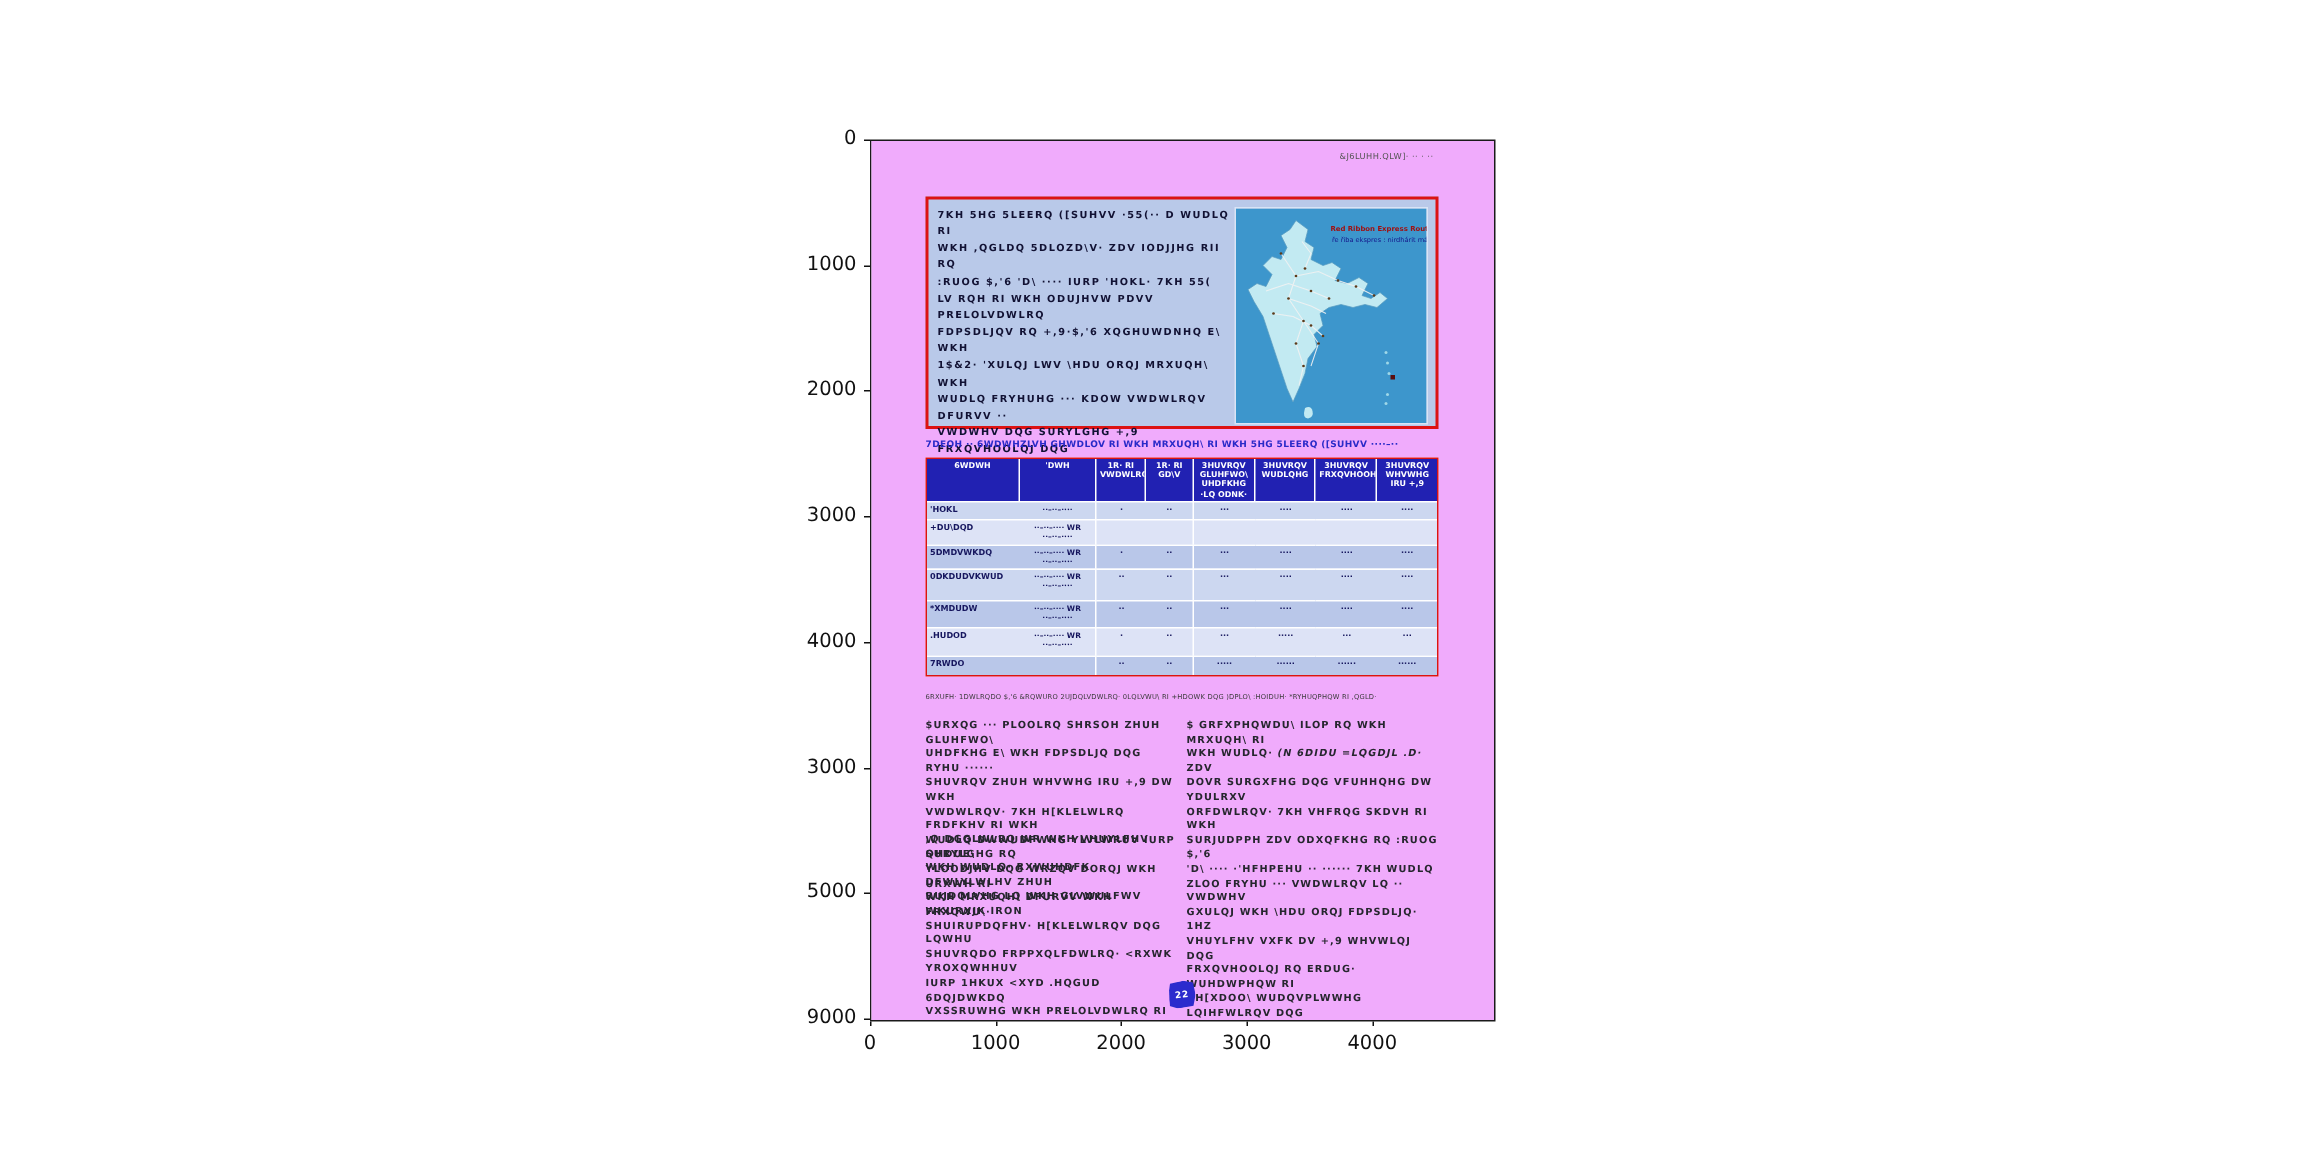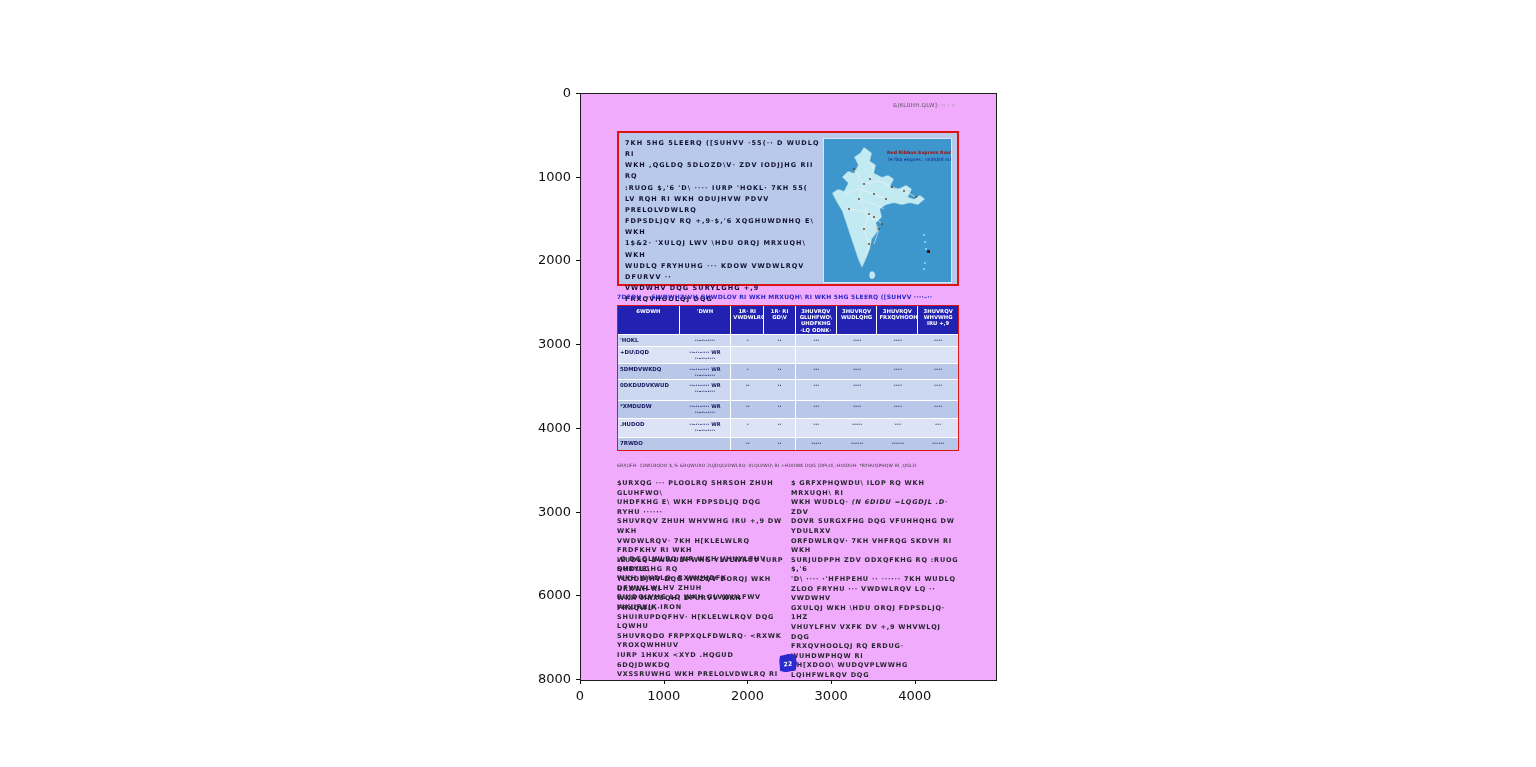--- a/index.html
+++ b/index.html
@@ -67,23 +67,23 @@
       <div class="tick-label" style="left: 571px; top: 168.714px; transform: translateX(-100%);">1000</div>
       <div class="tick-mark" style="left: 576px; top: 176.714px; width: 4px; height: 1px;"></div>
       <div class="tick-label" style="left: 571px; top: 252.429px; transform: translateX(-100%);">2000</div>
       <div class="tick-mark" style="left: 576px; top: 260.429px; width: 4px; height: 1px;"></div>
       <div class="tick-label" style="left: 571px; top: 336.143px; transform: translateX(-100%);">3000</div>
       <div class="tick-mark" style="left: 576px; top: 344.143px; width: 4px; height: 1px;"></div>
       <div class="tick-label" style="left: 571px; top: 419.857px; transform: translateX(-100%);">4000</div>
       <div class="tick-mark" style="left: 576px; top: 427.857px; width: 4px; height: 1px;"></div>
       <div class="tick-label" style="left: 571px; top: 503.571px; transform: translateX(-100%);">3000</div>
       <div class="tick-mark" style="left: 576px; top: 511.571px; width: 4px; height: 1px;"></div>
-      <div class="tick-label" style="left: 571px; top: 587.286px; transform: translateX(-100%);">6000</div>
+      <div class="tick-label" style="left: 571px; top: 587.286px; transform: translateX(-100%);">5000</div>
       <div class="tick-mark" style="left: 576px; top: 595.286px; width: 4px; height: 1px;"></div>
-      <div class="tick-label" style="left: 571px; top: 671px; transform: translateX(-100%);">8000</div>
+      <div class="tick-label" style="left: 571px; top: 671px; transform: translateX(-100%);">9000</div>
       <div class="tick-mark" style="left: 576px; top: 679px; width: 4px; height: 1px;"></div>
       <div class="tick-label" style="left: 580px; top: 688px; transform: translateX(-50%);">0</div>
       <div class="tick-mark" style="left: 580px; top: 680px; width: 1px; height: 4px;"></div>
       <div class="tick-label" style="left: 663.714px; top: 688px; transform: translateX(-50%);">1000</div>
       <div class="tick-mark" style="left: 663.714px; top: 680px; width: 1px; height: 4px;"></div>
       <div class="tick-label" style="left: 747.429px; top: 688px; transform: translateX(-50%);">2000</div>
       <div class="tick-mark" style="left: 747.429px; top: 680px; width: 1px; height: 4px;"></div>
       <div class="tick-label" style="left: 831.143px; top: 688px; transform: translateX(-50%);">3000</div>
       <div class="tick-mark" style="left: 831.143px; top: 680px; width: 1px; height: 4px;"></div>
       <div class="tick-label" style="left: 914.857px; top: 688px; transform: translateX(-50%);">4000</div>

